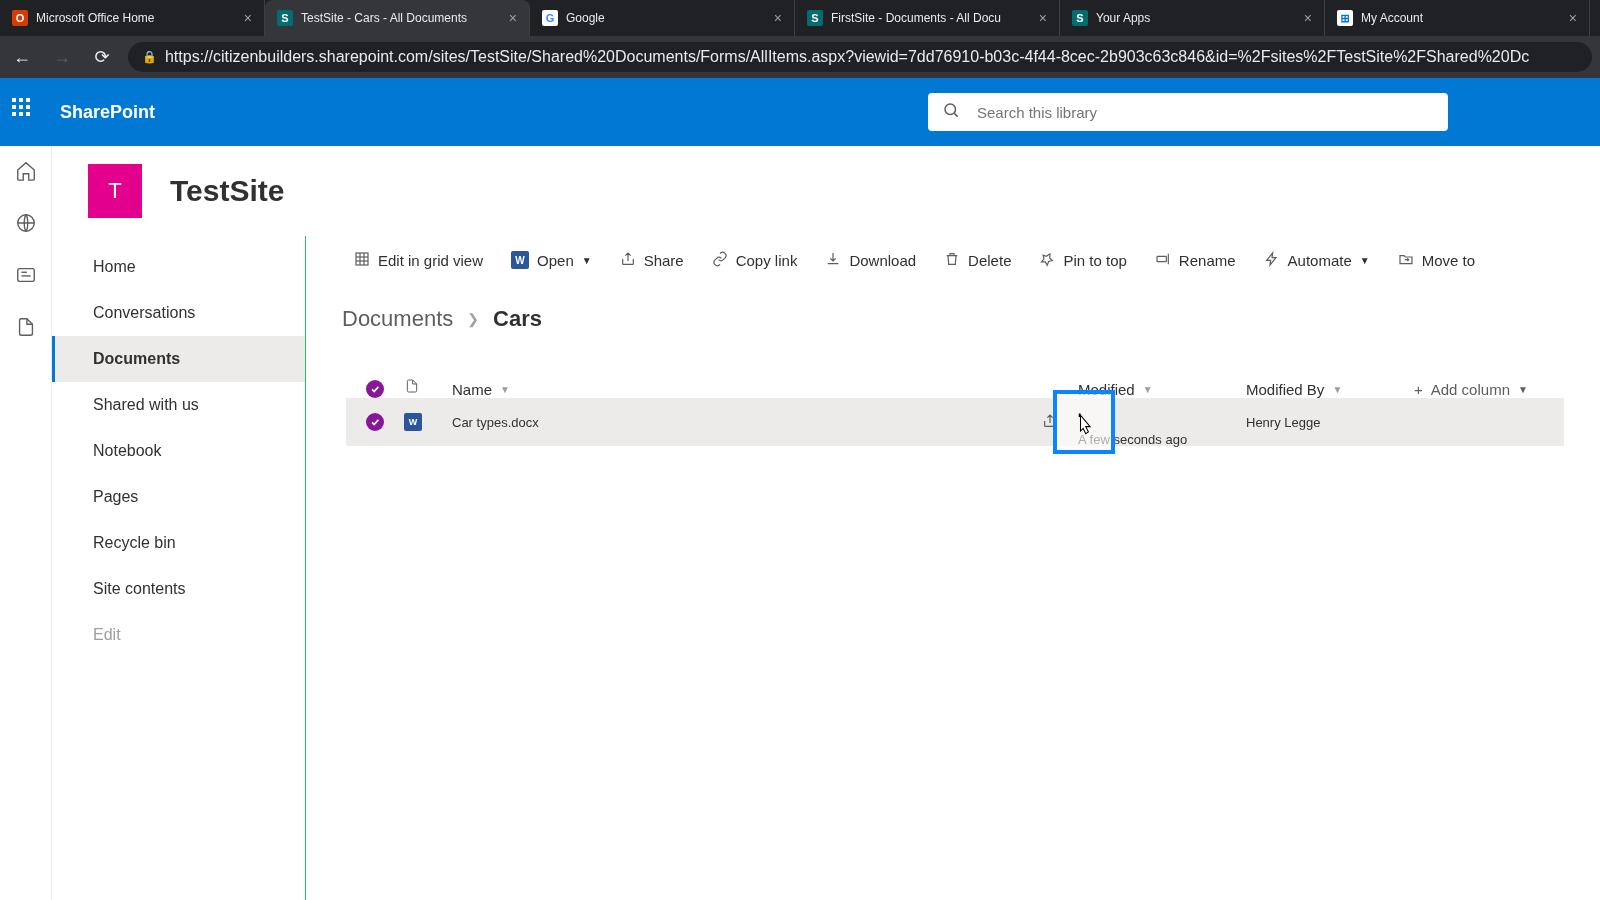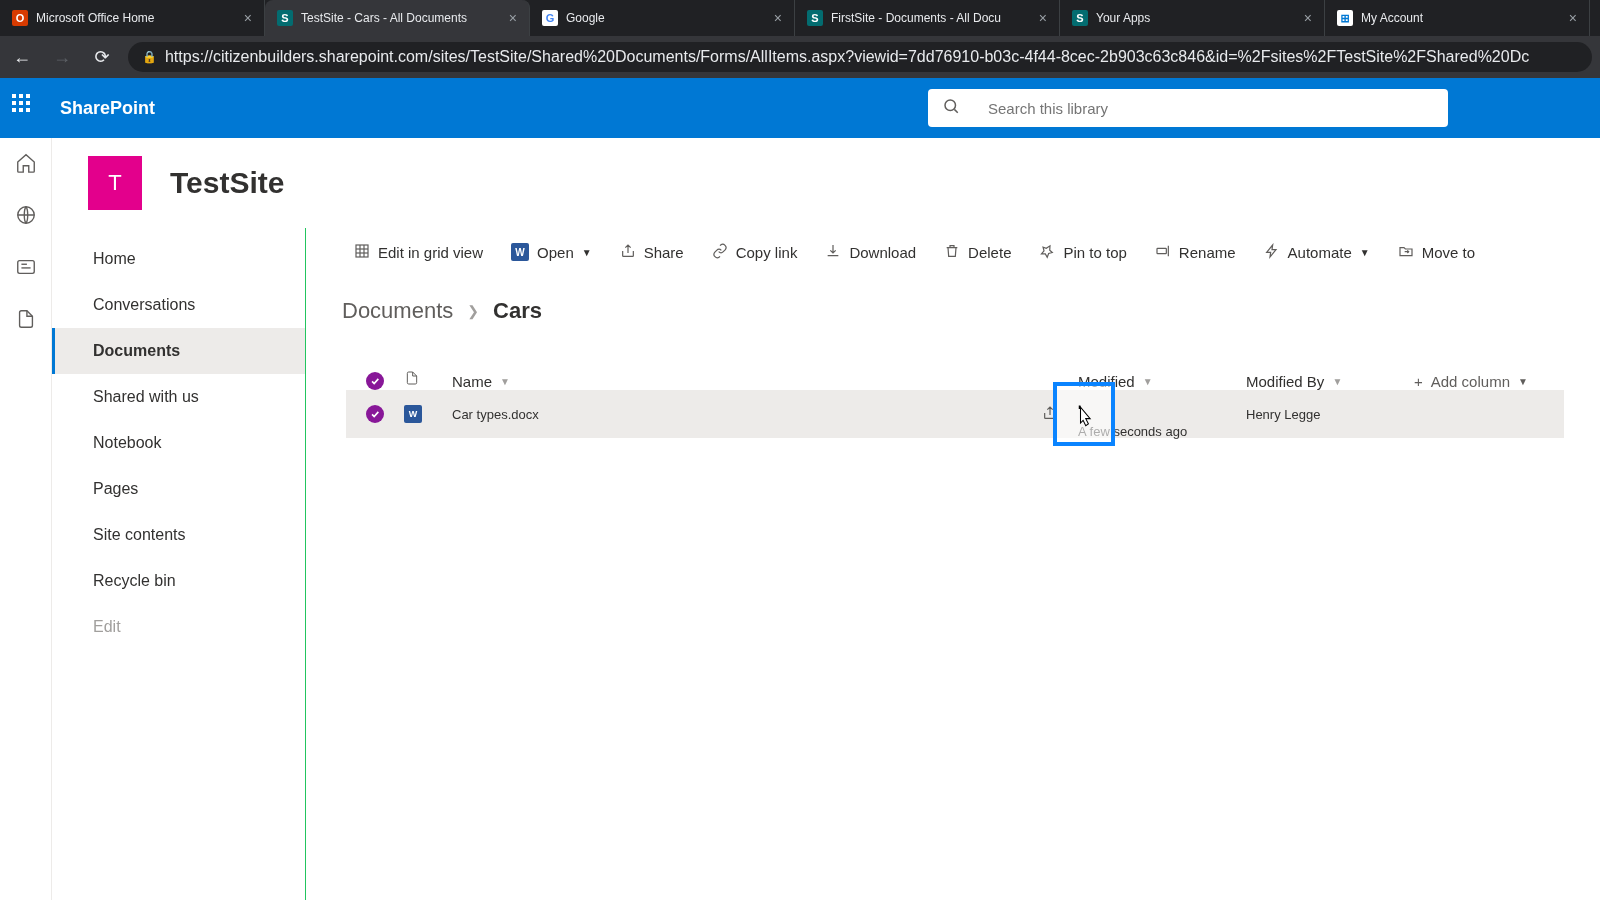--- a/index.html
+++ b/index.html
@@ -15,25 +15,25 @@
 .tab-close { font-size: 14px; color: #9aa0a6; flex-shrink: 0; cursor: pointer; }
 
 .addr-bar { background: #35363a; display: flex; align-items: center; height: 42px; padding: 0 8px; gap: 12px; }
 .nav-btn { color: #e8eaed; font-size: 18px; cursor: pointer; width: 28px; text-align: center; }
 .nav-btn.disabled { color: #5f6368; }
 .url-container { flex: 1; display: flex; align-items: center; gap: 8px; background: #202124; border-radius: 20px; height: 30px; padding: 0 14px; }
 .lock-icon { color: #9aa0a6; font-size: 12px; }
 .url { color: #e8eaed; font-size: 16px; white-space: nowrap; overflow: hidden; }
 
 
-.suite-header { background: #0078d4; color: #fff; height: 60px; display: flex; align-items: center; padding: 12px 12px; }
+.suite-header { background: #0078d4; color: #fff; height: 68px; display: flex; align-items: center; padding: 12px 12px; }
 .waffle-menu { width: 28px; height: 28px; display: grid; grid-template-columns: repeat(3,4px); grid-template-rows: repeat(3,4px); gap: 3px; cursor: pointer; margin-right: 20px; }
 .waffle-dot { background: #fff; }
 .app-name { font-size: 18px; font-weight: 600; margin-right: auto; }
-.search-box { background: #fff; width: 520px; height: 38px; border-radius: 4px; display: flex; align-items: center; gap: 28px; padding: 0 14px; margin-right: 140px; }
+.search-box { background: #fff; width: 520px; height: 38px; border-radius: 4px; display: flex; align-items: center; gap: 17px; padding: 0 14px; margin-right: 140px; }
 .search-box input { border: none; outline: none; font-size: 15px; flex: 1; color: #323130; }
 .search-icon { color: #605e5c; }
 
 
 .main-area { display: flex; height: calc(100vh - 36px - 42px - 52px); }
 .app-bar { width: 52px; border-right: 1px solid #edebe9; display: flex; flex-direction: column; align-items: center; padding-top: 14px; gap: 26px; }
 .app-bar-icon { color: #605e5c; cursor: pointer; }
 
 .content-pane { flex: 1; display: flex; flex-direction: column; }
 
@@ -185,22 +185,22 @@
     </div>
 
     <div class="site-body">
       <div class="left-nav" id="left-nav">
           <div class="nav-item">Home</div>
           <div class="nav-item">Conversations</div>
           <div class="nav-item selected">Documents</div>
           <div class="nav-item">Shared with us</div>
           <div class="nav-item">Notebook</div>
           <div class="nav-item">Pages</div>
+          <div class="nav-item">Recycle bin</div>
           <div class="nav-item">Site contents</div>
-          <div class="nav-item">Recycle bin</div>
           <div class="nav-item" style="color: rgb(161, 159, 157);">Edit</div>
         </div>
 
       <div class="content-right">
         <div class="command-bar">
           <div class="cmd-btn">
             <span class="ico"><svg width="16" height="16" viewBox="0 0 24 24" fill="none" stroke="currentColor" stroke-width="1.8">
                   <rect x="3" y="3" width="18" height="18"></rect>
                   <line x1="3" y1="9" x2="21" y2="9"></line>
                   <line x1="3" y1="15" x2="21" y2="15"></line>

